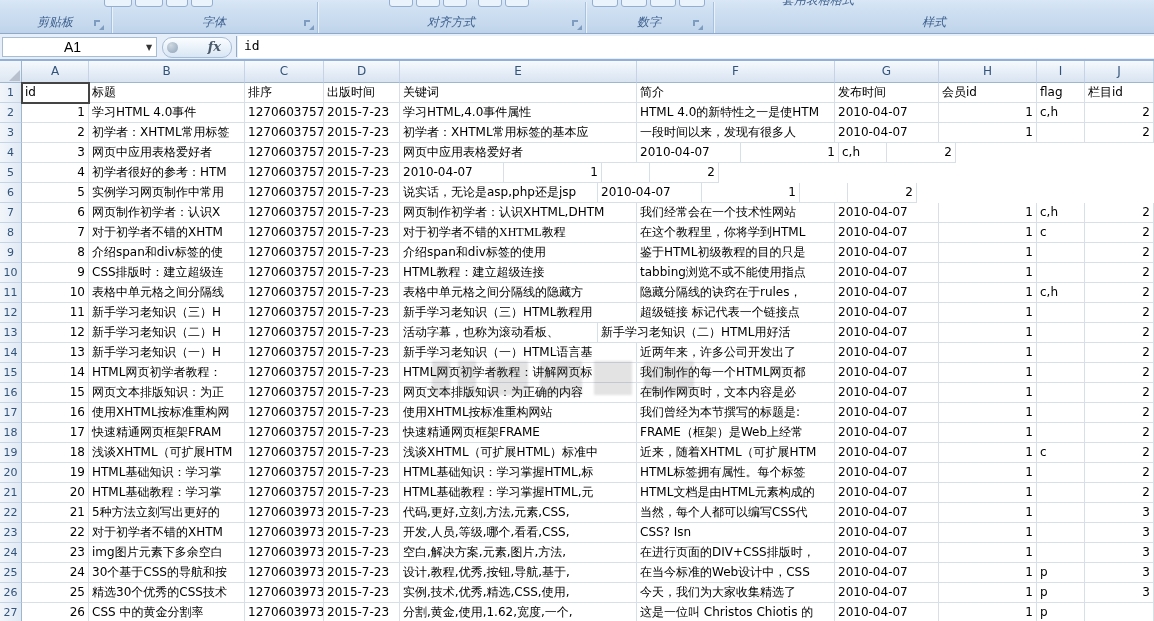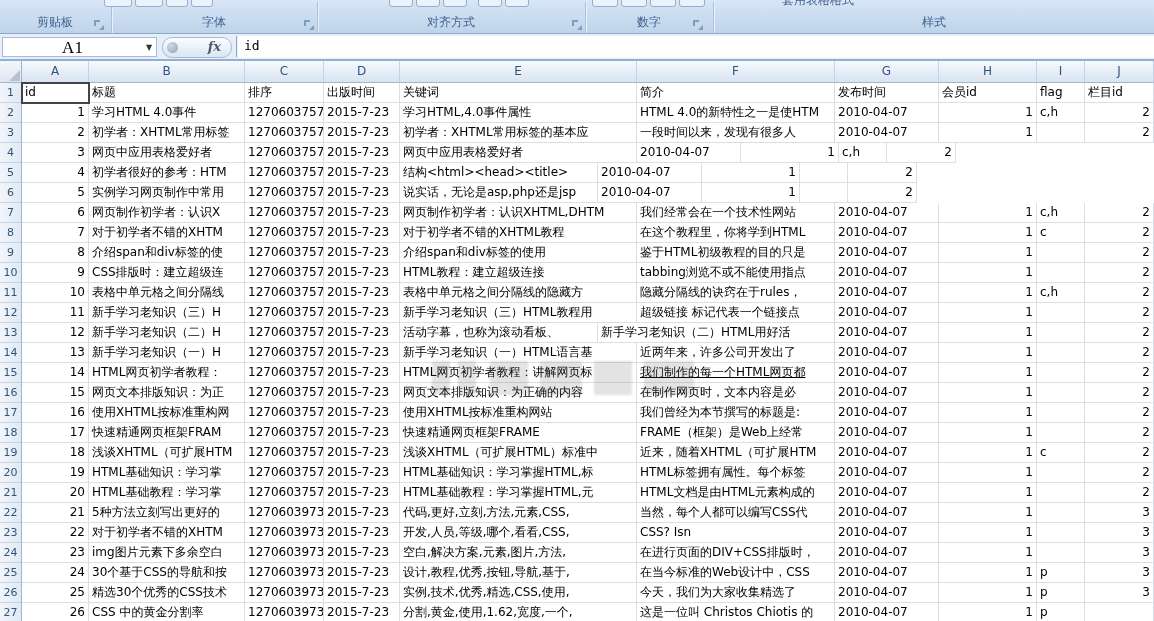--- a/index.html
+++ b/index.html
@@ -2,41 +2,41 @@
 <html><head>
 <meta charset="utf-8">
 <style>
   * { box-sizing: border-box; margin:0; padding:0; }
   html,body { width:1154px; height:621px; overflow:hidden; background:#fff;
     font-family:"DejaVu Sans","Liberation Sans",sans-serif; }
 
   
   #ribbon { position:relative; width:1154px; height:34px; overflow:hidden;
     background:linear-gradient(#d9e7f6, #cfe0f2 30%, #c3d7ec 85%, #bdd2e9);
-    border-bottom:1px solid #8ea9c9; }
+    border-bottom:1px solid #8ea9c9;font-style:italic; }
   .rgroup { position:absolute; top:0; height:35px; }
   .rgroup .sep { position:absolute; right:-2px; top:2px; bottom:2px; width:1px;
     background:#a8c2de; box-shadow:1px 0 0 #e9f2fb; }
   .rlabel { position:absolute; bottom:4px; width:100%; text-align:center;
     font-size:12px; color:#3f618f; white-space:nowrap; }
   .launcher { position:absolute; bottom:5px; width:10px; height:10px; }
   .launcher .box { position:absolute; left:0; top:0; width:6px; height:6px;
     border-left:2px solid #7e9cc0; border-top:2px solid #7e9cc0; }
   .launcher .arr { position:absolute; right:0; bottom:0; width:0; height:0;
     border-left:5px solid transparent; border-bottom:5px solid #7e9cc0; }
   .cutbox { position:absolute; top:-2px; height:9px; background:#eaf2fb;
     border:1px solid #93aed0; border-radius:0 0 3px 3px; }
   #styles-partial { position:absolute; top:-8px; font-size:12px; color:#3f618f; }
 
   
   #fbar { position:relative; width:1154px; height:27px; background:#e6eefa;
     border-bottom:2px solid #91b0d3; display:flex; align-items:center; }
   #namebox { position:absolute; left:2px; top:3px; width:140px; height:20px;
     background:#fff; border:1px solid #a8bcd4; border-right:none;
-    font-size:17px; font-family:Liberation Serif, serif;
+    font-size:14px; font-family:Liberation Sans, sans-serif;
     text-align:center; line-height:19px; color:#000; }
   #namearrow { position:absolute; left:142px; top:3px; width:15px; height:20px;
     background:#fff; border:1px solid #a8bcd4; border-left:none; font-size:8px;
     color:#333; text-align:center; line-height:20px; }
   #fxpill { position:absolute; left:162px; top:3px; width:70px; height:21px;
     border:1px solid #a8bcd4; border-radius:10px;
     background:linear-gradient(#fbfdff,#d8e6f4); }
   #fxpill .bead { position:absolute; left:4px; top:4px; width:11px; height:11px;
     border-radius:50%; background:radial-gradient(circle at 35% 30%, #cfd8e2, #8fa3b8); }
   #fxpill .fx { position:absolute; right:10px; top:1px; font-size:13px;
@@ -209,21 +209,20 @@
       <div class="cell ar" style="width: 98px;">1</div>
       <div class="cell al" style="width: 48px;">c,h</div>
       <div class="cell ar" style="width: 69px;">2</div>
     </div>
     <div class="row">
       <div class="rowhdr">5</div>
       <div class="cell ar" style="width: 67px;">4</div>
       <div class="cell al" style="width: 156px;">初学者很好的参考：HTM</div>
       <div class="cell ar" style="width: 79px;">1270603757</div>
       <div class="cell al" style="width: 76px;">2015-7-23</div>
-      <div class="cell al" style="width: 198px;">结构&lt;html&gt;&lt;head&gt;&lt;title&gt;</div>
       <div class="cell al" style="width: 104px;">2010-04-07</div>
       <div class="cell ar" style="width: 98px;">1</div>
       <div class="cell al" style="width: 48px;"></div>
       <div class="cell ar" style="width: 69px;">2</div>
     </div>
     <div class="row">
       <div class="rowhdr">6</div>
       <div class="cell ar" style="width: 67px;">5</div>
       <div class="cell al" style="width: 156px;">实例学习网页制作中常用</div>
       <div class="cell ar" style="width: 79px;">1270603757</div>
@@ -246,21 +245,21 @@
       <div class="cell ar" style="width: 98px;">1</div>
       <div class="cell al" style="width: 48px;">c,h</div>
       <div class="cell ar" style="width: 69px;">2</div>
     </div>
     <div class="row">
       <div class="rowhdr">8</div>
       <div class="cell ar" style="width: 67px;">7</div>
       <div class="cell al" style="width: 156px;">对于初学者不错的XHTM</div>
       <div class="cell ar" style="width: 79px;">1270603757</div>
       <div class="cell al" style="width: 76px;">2015-7-23</div>
-      <div class="cell al" style="width: 237px;">对于初学者不错的XHTML教程</div>
+      <div class="cell al" style="width: 237px; font-family: Liberation Serif, serif;">对于初学者不错的XHTML教程</div>
       <div class="cell al" style="width: 198px;">在这个教程里，你将学到HTML</div>
       <div class="cell al" style="width: 104px;">2010-04-07</div>
       <div class="cell ar" style="width: 98px;">1</div>
       <div class="cell al" style="width: 48px;">c</div>
       <div class="cell ar" style="width: 69px;">2</div>
     </div>
     <div class="row">
       <div class="rowhdr">9</div>
       <div class="cell ar" style="width: 67px;">8</div>
       <div class="cell al" style="width: 156px;">介绍span和div标签的使</div>
@@ -338,21 +337,21 @@
       <div class="cell al" style="width: 48px;"></div>
       <div class="cell ar" style="width: 69px;">2</div>
     </div>
     <div class="row">
       <div class="rowhdr">15</div>
       <div class="cell ar" style="width: 67px;">14</div>
       <div class="cell al" style="width: 156px;">HTML网页初学者教程：</div>
       <div class="cell ar" style="width: 79px;">1270603757</div>
       <div class="cell al" style="width: 76px;">2015-7-23</div>
       <div class="cell al" style="width: 237px;">HTML网页初学者教程：讲解网页标</div>
-      <div class="cell al" style="width: 198px; text-decoration: underline;">我们制作的每一个HTML网页都</div>
+      <div class="cell al" style="width: 198px;">我们制作的每一个HTML网页都</div>
       <div class="cell al" style="width: 104px;">2010-04-07</div>
       <div class="cell ar" style="width: 98px;">1</div>
       <div class="cell al" style="width: 48px;"></div>
       <div class="cell ar" style="width: 69px;">2</div>
     </div>
     <div class="row">
       <div class="rowhdr">16</div>
       <div class="cell ar" style="width: 67px;">15</div>
       <div class="cell al" style="width: 156px;">网页文本排版知识：为正</div>
       <div class="cell ar" style="width: 79px;">1270603757</div>

